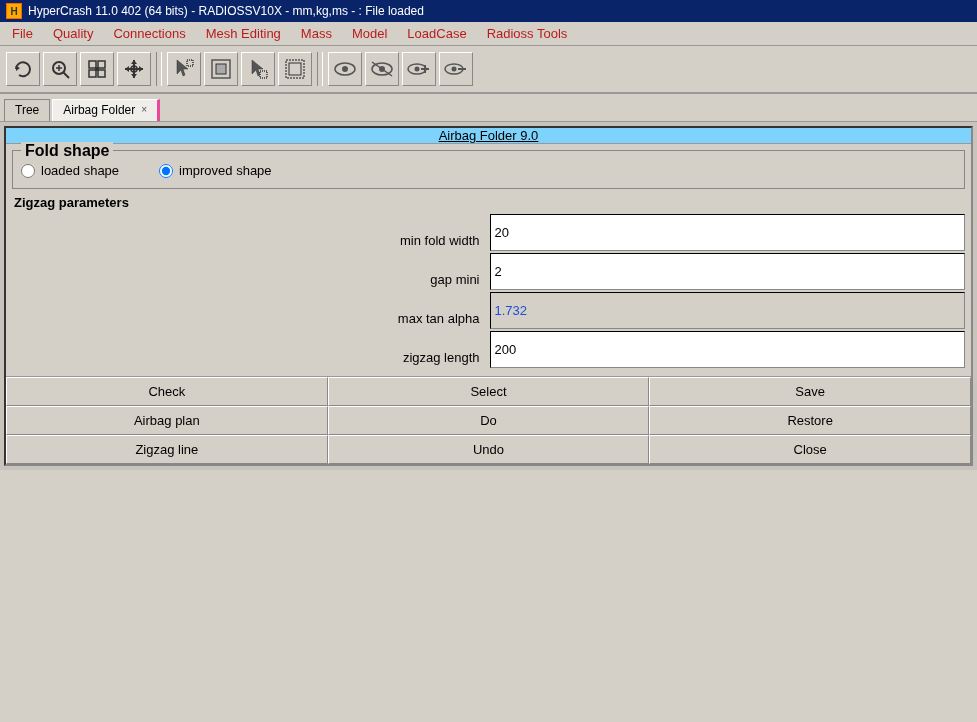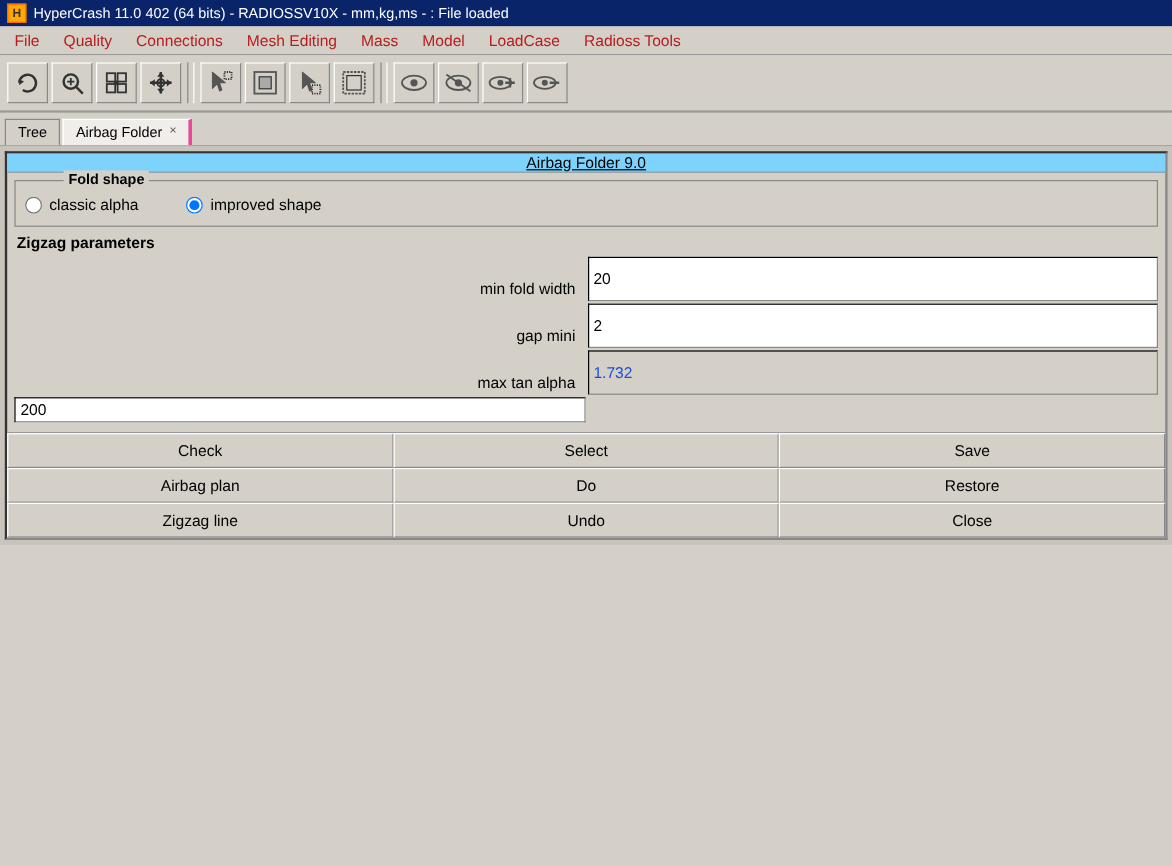--- a/index.html
+++ b/index.html
@@ -156,23 +156,22 @@
       margin: 6px;
       padding: 6px 8px 8px 8px;
       position: relative;
     }
     .field-group-label {
       position: absolute;
       top: -9px;
       left: 8px;
       background: #d4d0c8;
       padding: 0 4px;
-      font-size: 12px;
+      font-size: 16px;
       font-weight: bold;
-      margin-left: 32px;
     }
 
     
     .radio-row {
       display: flex;
       align-items: center;
       gap: 40px;
       padding: 6px 0 2px 0;
     }
     .radio-item {
@@ -379,21 +378,21 @@
 <div id="main-content">
   <div id="panel">
 
     <div class="panel-title">Airbag Folder 9.0</div>
 
     <div class="field-group">
       <span class="field-group-label">Fold shape</span>
       <div class="radio-row">
         <div class="radio-item">
           <input type="radio" name="foldshape" class="radio-input" style="">
-          <span>classic alpha</span>
+          <span>loaded shape</span>
         </div>
         <div class="radio-item">
           <input type="radio" name="foldshape" class="radio-input" checked="" style="">
           <span>improved shape</span>
         </div>
       </div>
     </div>
 
     <div class="section-label">Zigzag parameters</div>
 
@@ -401,20 +400,21 @@
 
       <div class="param-label">min fold width</div>
       <input class="param-input" type="text" value="20" style="">
 
       <div class="param-label">gap mini</div>
       <input class="param-input" type="text" value="2" style="">
 
       <div class="param-label">max tan alpha</div>
       <input class="param-input disabled" type="text" value="1.732" disabled="" style="">
 
+      <div class="param-label">zigzag length</div>
       <input class="param-input" type="text" value="200" style="">
 
     </div>
 
     <div class="action-buttons">
 
       <div class="action-btn">Check</div>
       <div class="action-btn">Select</div>
       <div class="action-btn">Save</div>
 

